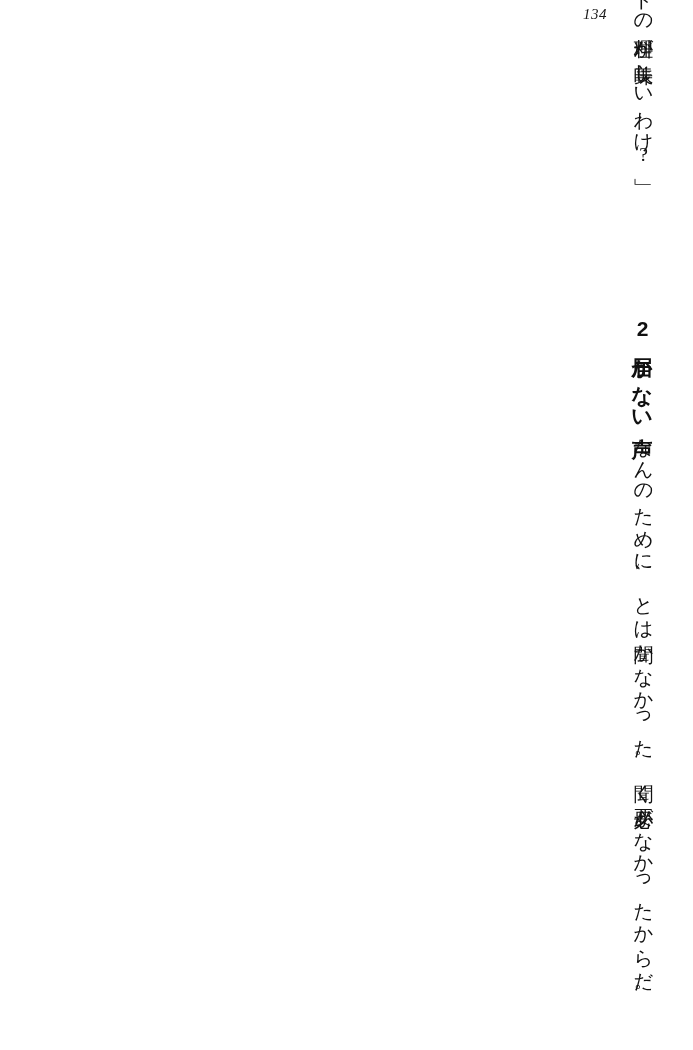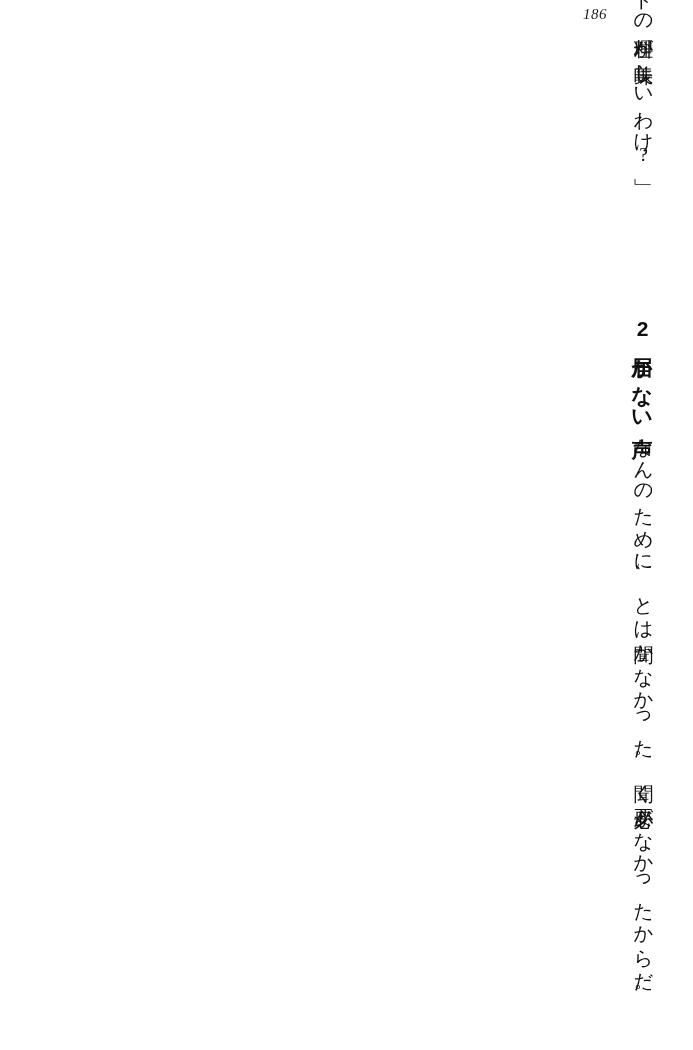--- a/index.html
+++ b/index.html
@@ -82,21 +82,21 @@
   .heading .title {
     font-family: "Liberation Sans", sans-serif;
     font-weight: bold;
   }
 </style>
 </head>
 <body>
 
 <div class="page">
 
-  <div class="page-number">186</div>
+  <div class="page-number">134</div>
 
   <div class="vtext">
 
     <div class="col">聞く必要がなかったからだ。</div>
     <div class="col">なんのために、とは聞かなかった。</div>
 
     <div class="col heading">
       <span class="num">2</span><span class="title">届かない声</span>
     </div>
 

